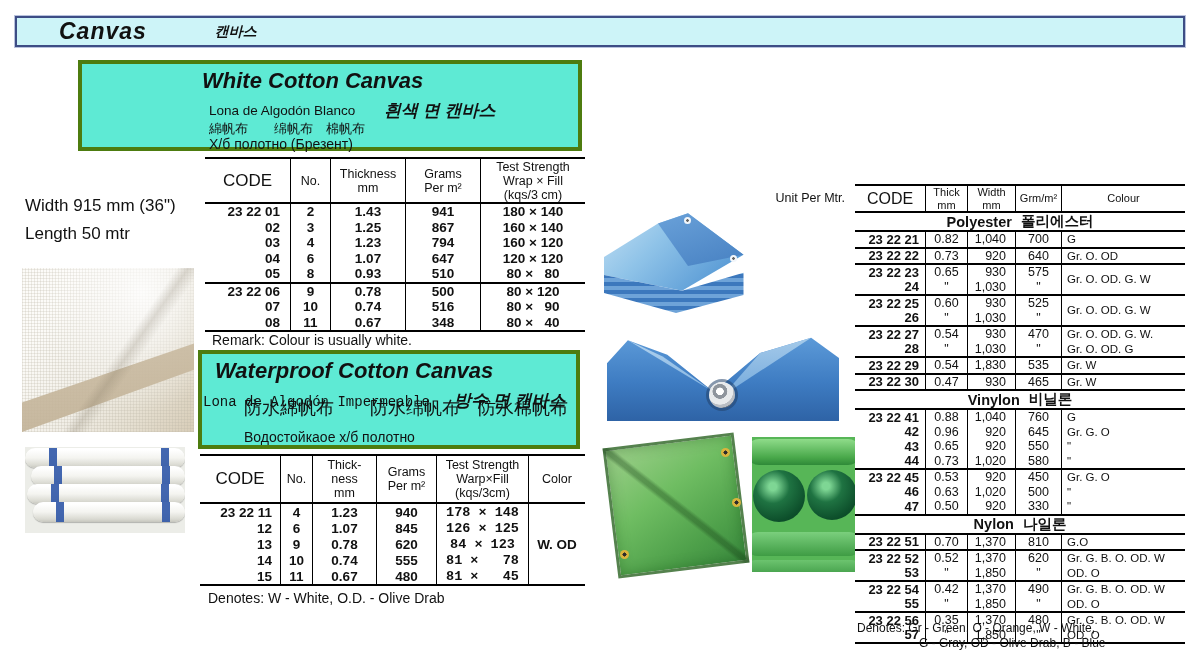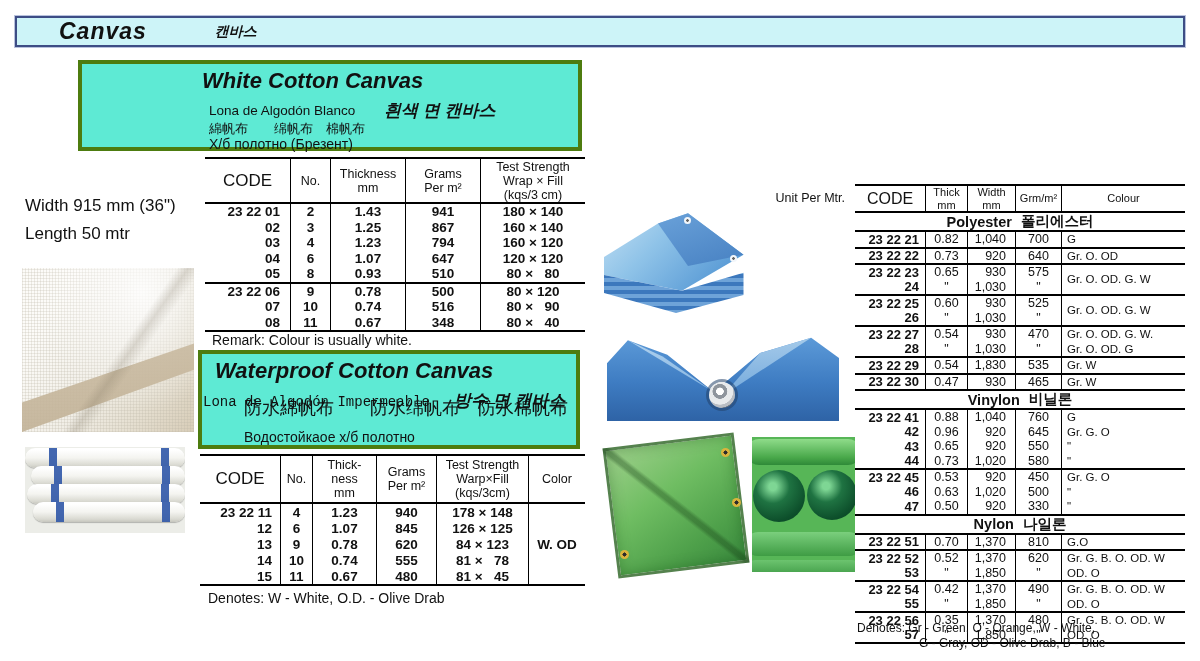--- a/index.html
+++ b/index.html
@@ -63,21 +63,21 @@
   .remark{position:absolute;left:212px;top:332px;font-size:14px;}
 
   
   .wpt{left:200px;top:454px;width:385px;}
   .wpt .thead{height:50px;}
   .wpt .c0{width:80px}.wpt .c1{width:32px}.wpt .c2{width:64px}.wpt .c3{width:60px}.wpt .c4{width:92px}.wpt .c5{width:57px}
   .wpt .wp-body{display:flex;border-bottom:2px solid #000;}
   .wpt .wp-rows{display:flex;flex-direction:column;}
   .wpt .trow{height:16px;font-size:13.5px;font-weight:600;}
   .wpt .tcell.c0{justify-content:flex-end;padding-right:8px;font-weight:700;}
-  .wpt .tcell.c4{white-space:pre;}
+  .wpt .tcell.c4{white-space:pre;font-family:Liberation Mono, monospace;}
   .wpt .wp-color{width:57px;border-left:1px solid #000;display:flex;align-items:center;
                  justify-content:center;font-size:13.5px;font-weight:600;}
   .wp-denotes{position:absolute;left:208px;top:590px;font-size:14px;}
 
   
   .syt{left:855px;top:184px;width:330px;}
   .syt .thead{height:29px;}
   .syt .th{font-size:11px;}
   .syt .th.big{font-size:16px;}
   .syt .c0{width:70px}.syt .c1{width:42px}.syt .c2{width:48px}.syt .c3{width:46px}.syt .c4{width:124px}

